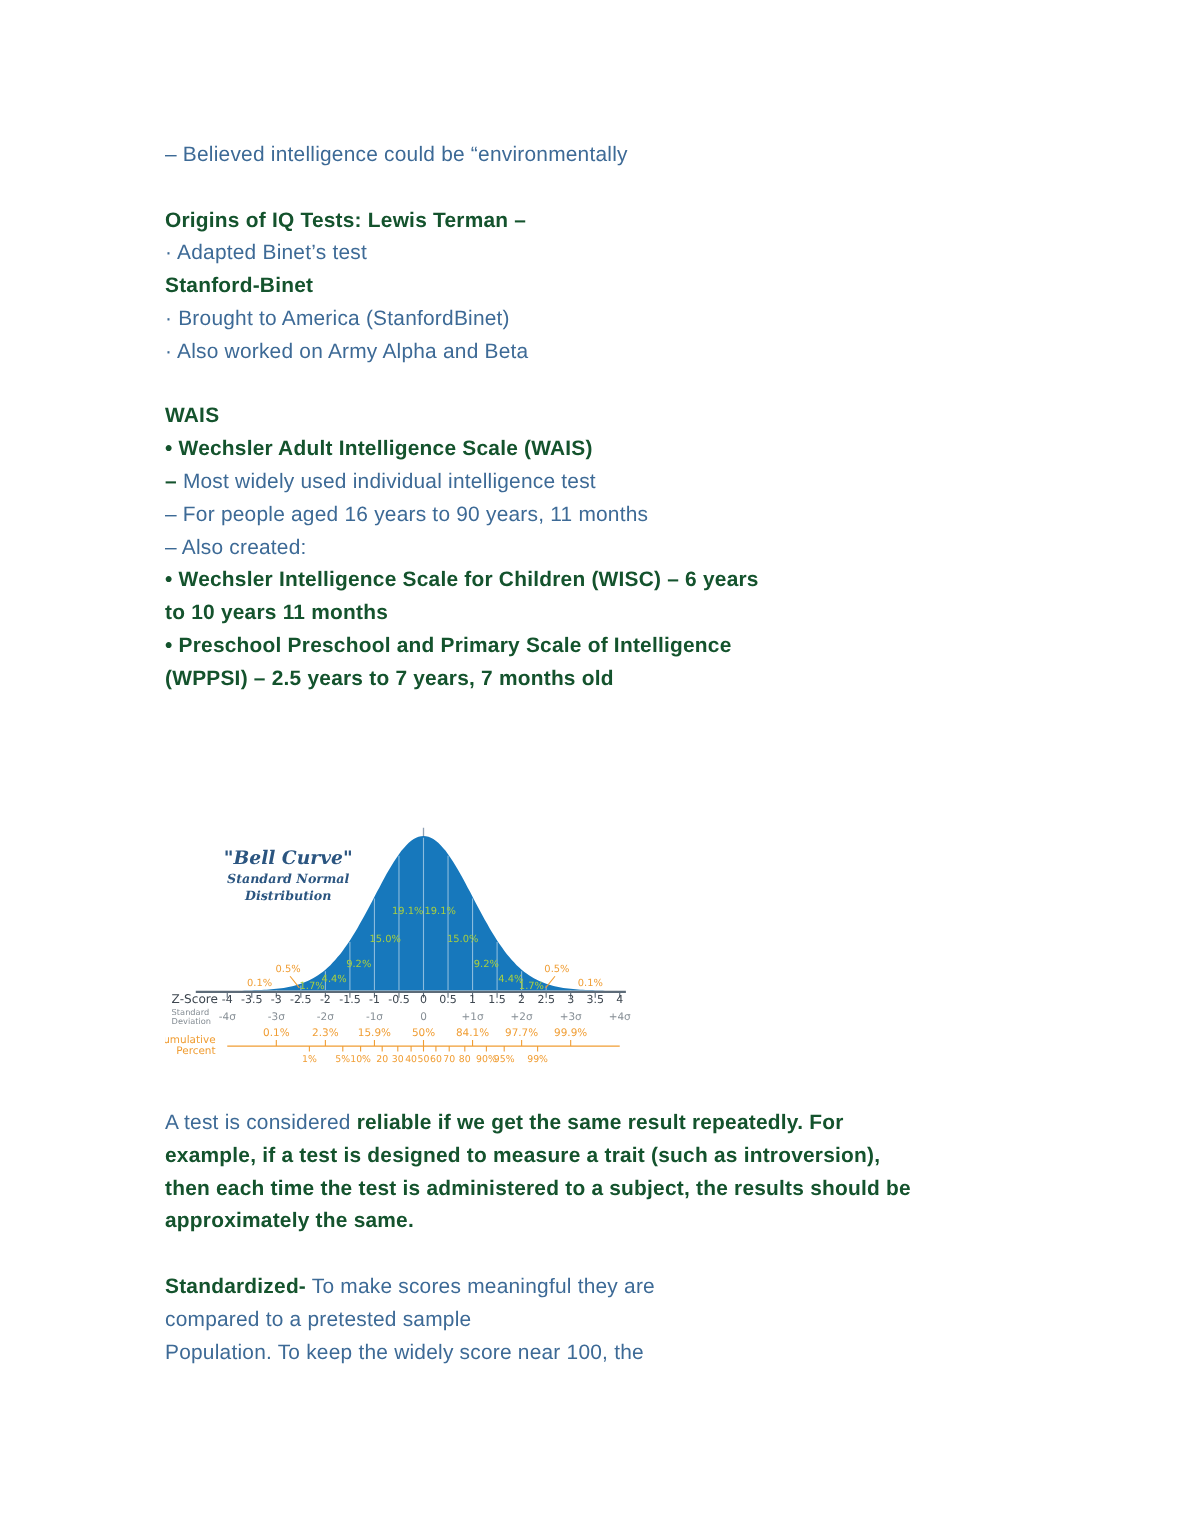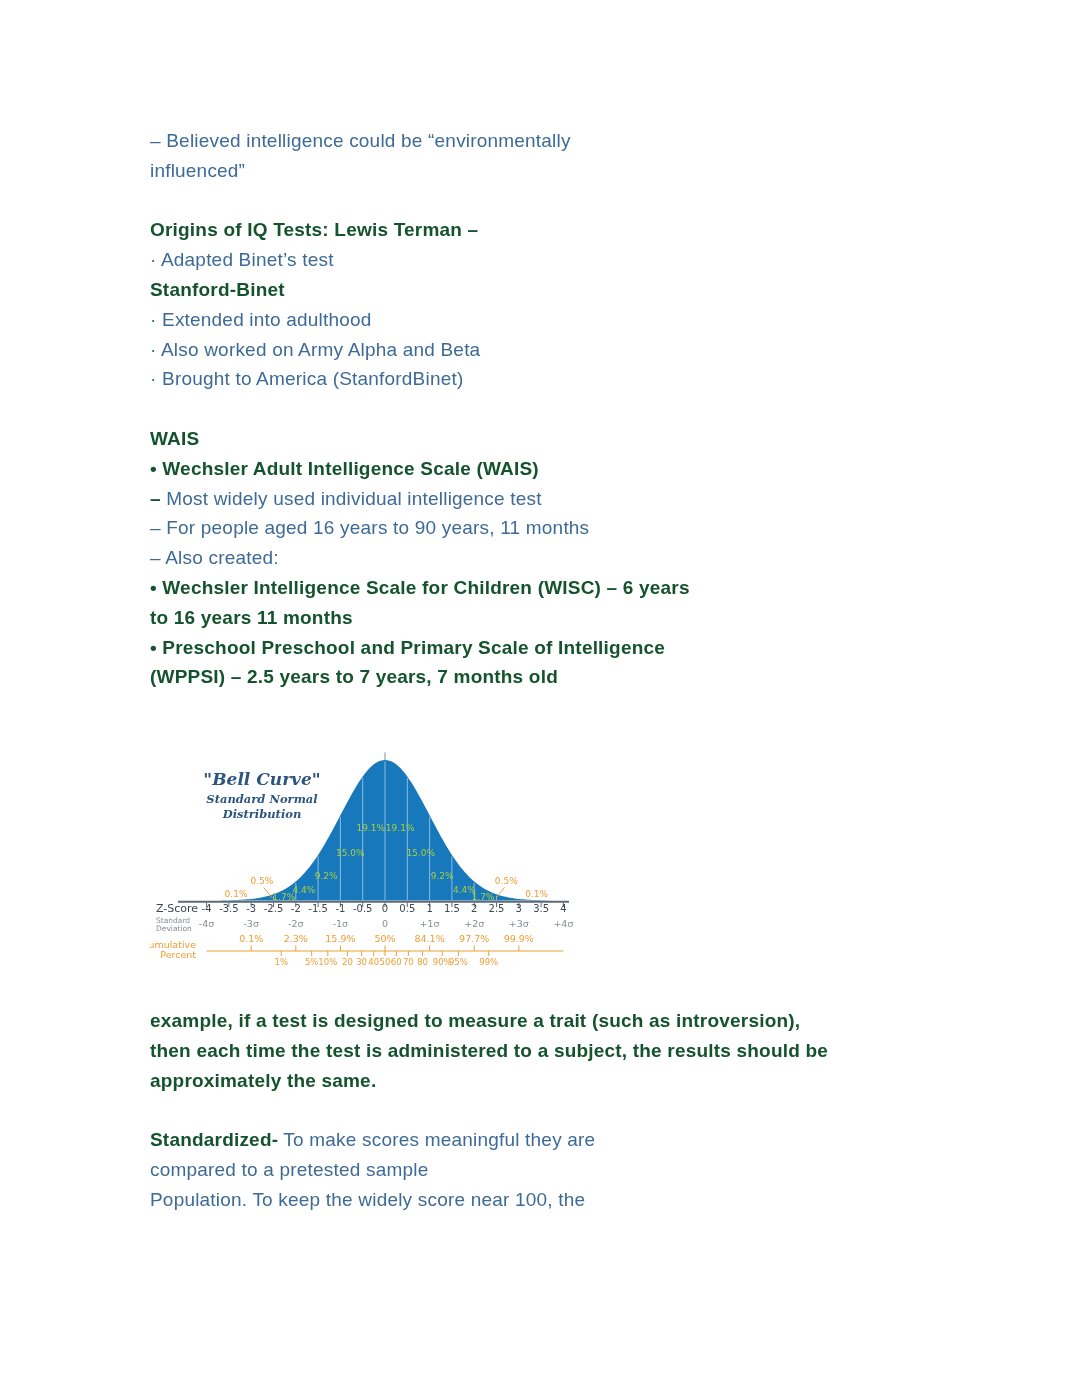--- a/index.html
+++ b/index.html
@@ -31,36 +31,34 @@
   .tso{font-size:9px;fill:#f09d33;}
   .ct{font-family:"DejaVu Serif",serif;font-style:italic;font-weight:700;font-size:17px;fill:#2b5580;}
   .cs{font-family:"DejaVu Serif",serif;font-style:italic;font-weight:700;font-size:11.5px;fill:#2b5580;}
 </style>
 </head>
 <body>
 
 <div class="page">
   <div class="textblock" id="g1">
       <div class="line"><span class="r">– Believed intelligence could be “environmentally</span></div>
-      <div class="line"><span class="r">influenced”</span></div>
       <div class="line">&nbsp;</div>
       <div class="line"><span class="b">Origins of IQ Tests: Lewis Terman –</span></div>
       <div class="line"><span class="r">· Adapted Binet’s test</span></div>
       <div class="line"><span class="b">Stanford-Binet</span></div>
-      <div class="line"><span class="r">· Extended into adulthood</span></div>
+      <div class="line"><span class="r">· Brought to America (StanfordBinet)</span></div>
       <div class="line"><span class="r">· Also worked on Army Alpha and Beta</span></div>
-      <div class="line"><span class="r">· Brought to America (StanfordBinet)</span></div>
       <div class="line">&nbsp;</div>
       <div class="line"><span class="b">WAIS</span></div>
       <div class="line"><span class="b">• Wechsler Adult Intelligence Scale (WAIS)</span></div>
       <div class="line"><span class="b">– </span><span class="r">Most widely used individual intelligence test</span></div>
       <div class="line"><span class="r">– For people aged 16 years to 90 years, 11 months</span></div>
       <div class="line"><span class="r">– Also created:</span></div>
       <div class="line"><span class="b">• Wechsler Intelligence Scale for Children (WISC) – 6 years</span></div>
-      <div class="line"><span class="b">to 16 years 11 months</span></div>
+      <div class="line"><span class="b">to 10 years 11 months</span></div>
       <div class="line"><span class="b">• Preschool Preschool and Primary Scale of Intelligence</span></div>
       <div class="line"><span class="b">(WPPSI) – 2.5 years to 7 years, 7 months old</span></div>
     </div>
   <div class="figure">
     <svg id="bellsvg" width="440" height="234" viewBox="0 0 440 234" xmlns="http://www.w3.org/2000/svg">
         <path d="M56.6,149.5 L56.6,149.5 L58.8,149.4 L61.1,149.4 L63.3,149.4 L65.5,149.4 L67.7,149.4 L70.0,149.4 L72.2,149.3 L74.4,149.3 L76.7,149.2 L78.9,149.2 L81.1,149.1 L83.4,149.1 L85.6,149.0 L87.8,148.9 L90.0,148.8 L92.3,148.7 L94.5,148.5 L96.7,148.3 L99.0,148.2 L101.2,147.9 L103.4,147.7 L105.7,147.4 L107.9,147.1 L110.1,146.7 L112.3,146.3 L114.6,145.8 L116.8,145.3 L119.0,144.7 L121.3,144.1 L123.5,143.3 L125.7,142.5 L128.0,141.6 L130.2,140.6 L132.4,139.5 L134.6,138.3 L136.9,137.0 L139.1,135.6 L141.3,134.0 L143.6,132.3 L145.8,130.5 L148.0,128.5 L150.3,126.4 L152.5,124.1 L154.7,121.7 L156.9,119.1 L159.2,116.4 L161.4,113.5 L163.6,110.4 L165.9,107.2 L168.1,103.9 L170.3,100.4 L172.6,96.8 L174.8,93.0 L177.0,89.1 L179.2,85.2 L181.5,81.1 L183.7,77.0 L185.9,72.8 L188.2,68.5 L190.4,64.3 L192.6,60.0 L194.9,55.8 L197.1,51.6 L199.3,47.5 L201.5,43.4 L203.8,39.5 L206.0,35.8 L208.2,32.1 L210.5,28.7 L212.7,25.5 L214.9,22.5 L217.2,19.8 L219.4,17.3 L221.6,15.2 L223.8,13.3 L226.1,11.8 L228.3,10.6 L230.5,9.7 L232.8,9.2 L235.0,9.0 L237.2,9.2 L239.5,9.7 L241.7,10.6 L243.9,11.8 L246.1,13.3 L248.4,15.2 L250.6,17.3 L252.8,19.8 L255.1,22.5 L257.3,25.5 L259.5,28.7 L261.8,32.1 L264.0,35.8 L266.2,39.5 L268.4,43.4 L270.7,47.5 L272.9,51.6 L275.1,55.8 L277.4,60.0 L279.6,64.3 L281.8,68.5 L284.1,72.8 L286.3,77.0 L288.5,81.1 L290.7,85.2 L293.0,89.1 L295.2,93.0 L297.4,96.8 L299.7,100.4 L301.9,103.9 L304.1,107.2 L306.4,110.4 L308.6,113.5 L310.8,116.4 L313.0,119.1 L315.3,121.7 L317.5,124.1 L319.7,126.4 L322.0,128.5 L324.2,130.5 L326.4,132.3 L328.7,134.0 L330.9,135.6 L333.1,137.0 L335.3,138.3 L337.6,139.5 L339.8,140.6 L342.0,141.6 L344.3,142.5 L346.5,143.3 L348.7,144.1 L351.0,144.7 L353.2,145.3 L355.4,145.8 L357.6,146.3 L359.9,146.7 L362.1,147.1 L364.3,147.4 L366.6,147.7 L368.8,147.9 L371.0,148.2 L373.3,148.3 L375.5,148.5 L377.7,148.7 L379.9,148.8 L382.2,148.9 L384.4,149.0 L386.6,149.1 L388.9,149.1 L391.1,149.2 L393.3,149.2 L395.6,149.3 L397.8,149.3 L400.0,149.4 L402.2,149.4 L404.5,149.4 L406.7,149.4 L408.9,149.4 L411.2,149.4 L413.4,149.5 L413.4,149.5 Z" fill="#1778bc"></path>
         <line x1="101.19999999999999" y1="149.4" x2="101.19999999999999" y2="149" stroke="#ffffff" stroke-opacity="0.5" stroke-width="1"></line>
         <line x1="123.5" y1="144.8" x2="123.5" y2="149" stroke="#ffffff" stroke-opacity="0.5" stroke-width="1"></line>
         <line x1="145.8" y1="132.0" x2="145.8" y2="149" stroke="#ffffff" stroke-opacity="0.5" stroke-width="1"></line>
         <line x1="168.1" y1="105.4" x2="168.1" y2="149" stroke="#ffffff" stroke-opacity="0.5" stroke-width="1"></line>
@@ -179,20 +177,21 @@
         <text x="86.036" y="145.5" text-anchor="middle" class="tso">0.1%</text>
         <text x="386.64" y="145.5" text-anchor="middle" class="tso">0.1%</text>
         <line x1="113.68799999999999" y1="136.5" x2="122.162" y2="147" stroke="#f09d33" stroke-width="1"></line>
         <line x1="354.528" y1="136.5" x2="346.05400000000003" y2="147" stroke="#f09d33" stroke-width="1"></line>
         <text x="112" y="34" text-anchor="middle" class="ct">"Bell Curve"</text>
         <text x="112" y="52" text-anchor="middle" class="cs">Standard Normal</text>
         <text x="112" y="67" text-anchor="middle" class="cs">Distribution</text>
       </svg>
   </div>
   <div class="textblock" id="g2">
+      <div class="line"><span class="r">A test is considered </span><span class="b">reliable if we get the same result repeatedly. For</span></div>
       <div class="line"><span class="b">example, if a test is designed to measure a trait (such as introversion),</span></div>
       <div class="line"><span class="b">then each time the test is administered to a subject, the results should be</span></div>
       <div class="line"><span class="b">approximately the same.</span></div>
       <div class="line">&nbsp;</div>
       <div class="line"><span class="b">Standardized-</span><span class="r"> To make scores meaningful they are</span></div>
       <div class="line"><span class="r">compared to a pretested sample</span></div>
       <div class="line"><span class="r">Population. To keep the widely score near 100, the</span></div>
     </div>
 </div>
 

